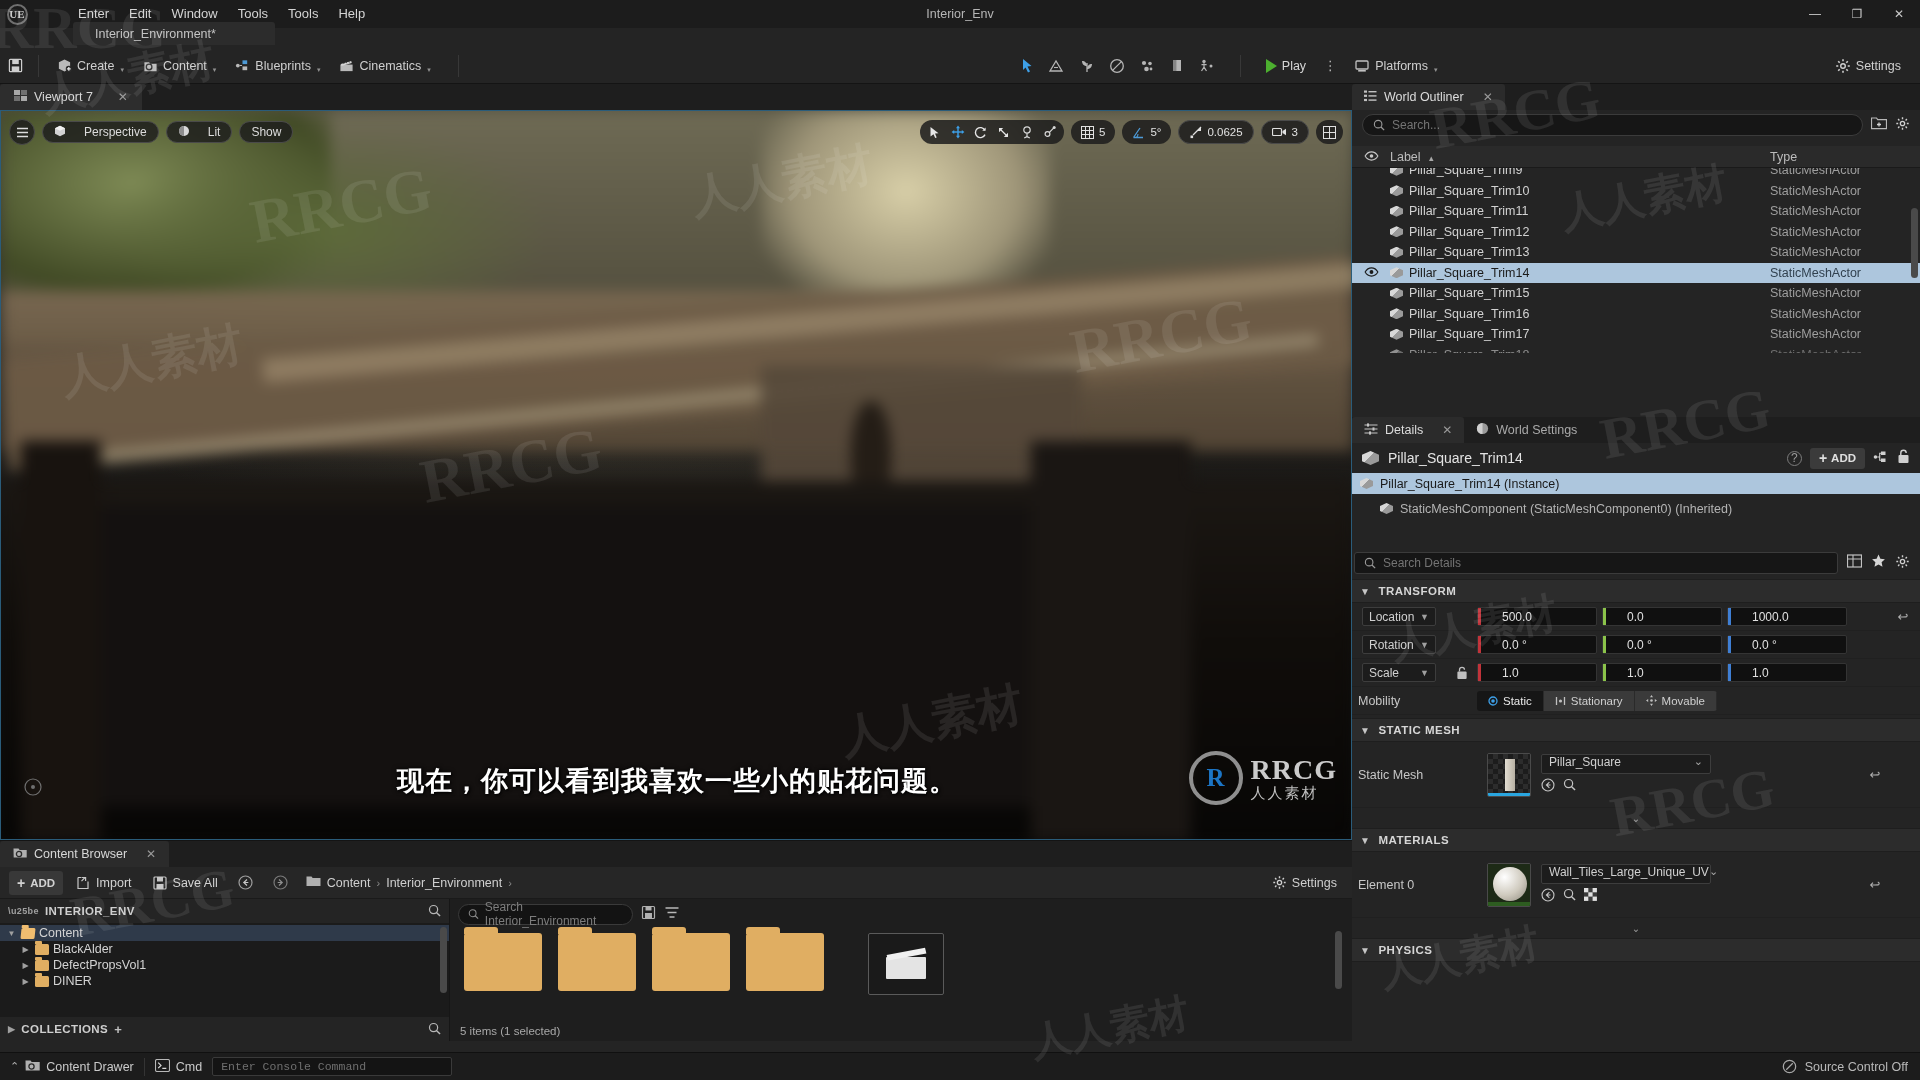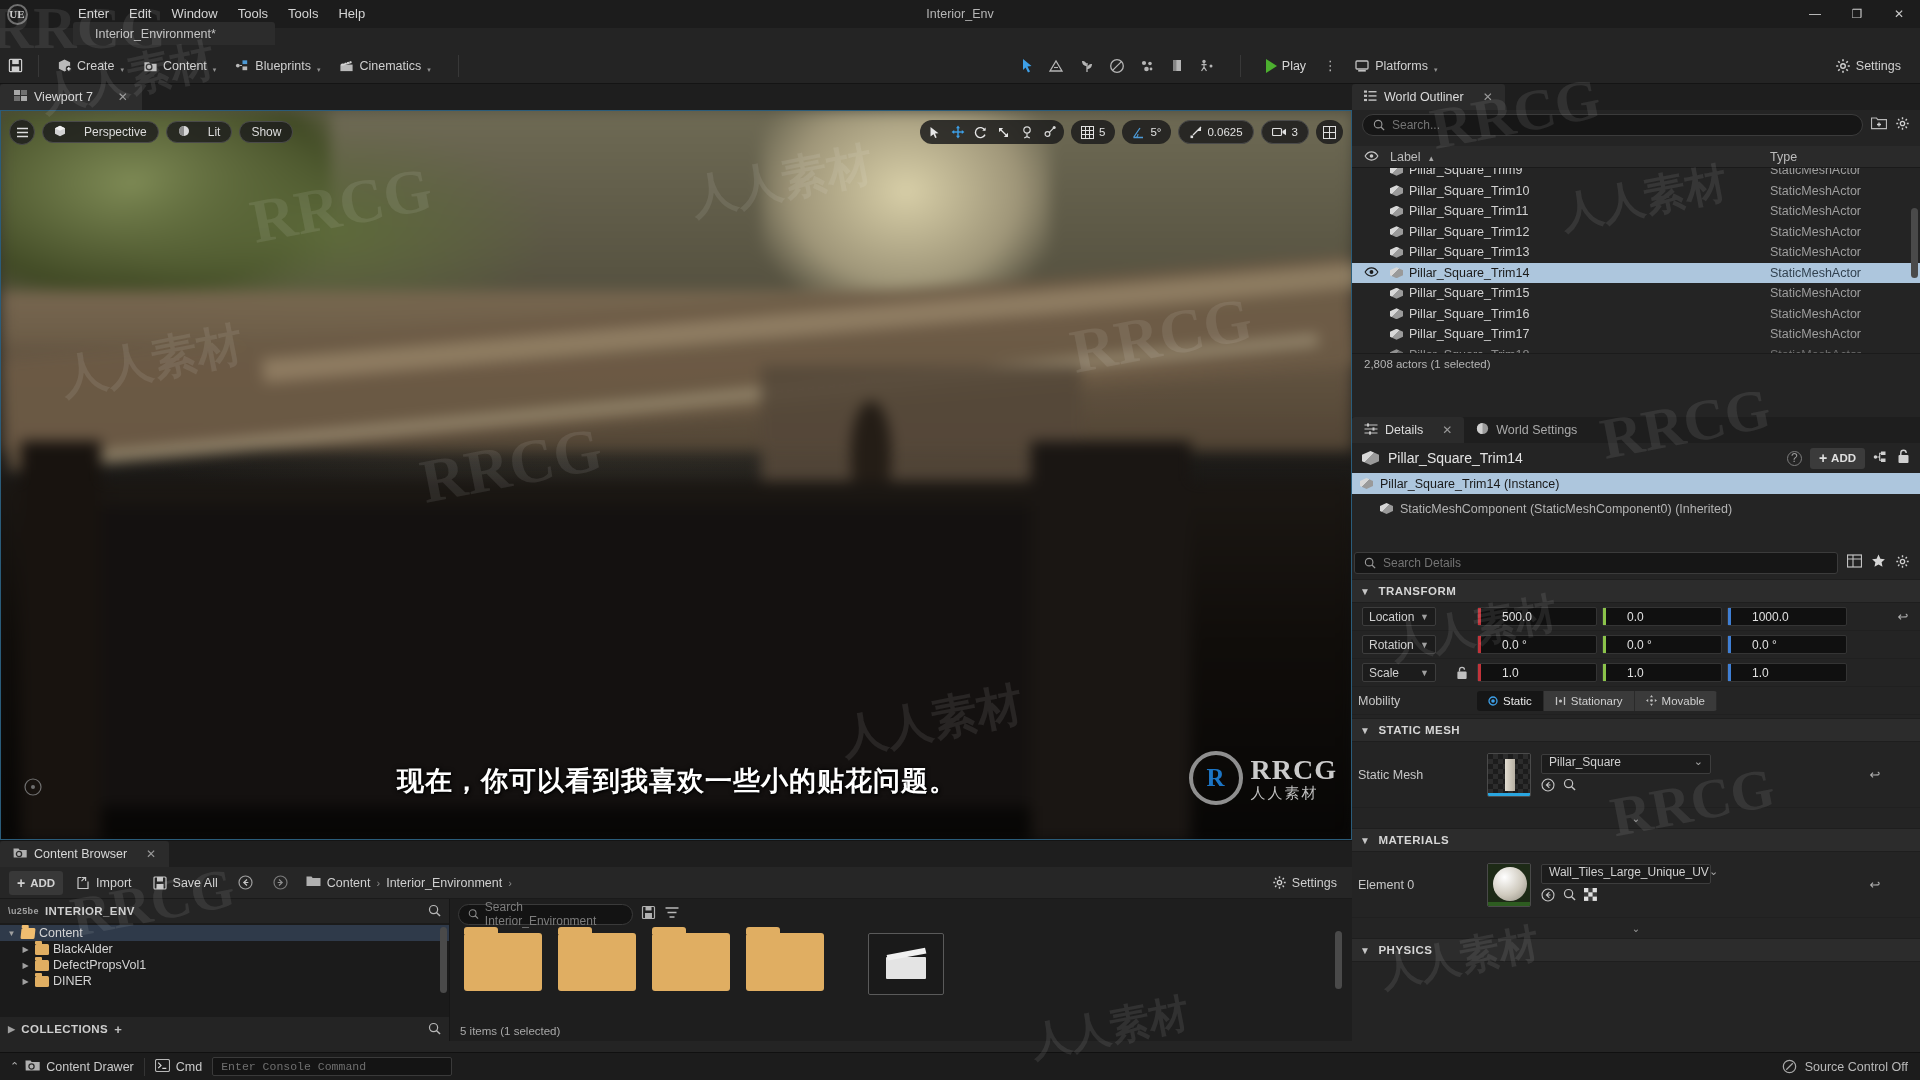--- a/index.html
+++ b/index.html
@@ -991,21 +991,20 @@
         <div class="wo-row" style="opacity:.6">
           <span class="eye"></span>
           <span class="lbl">
               <span class="mesh-ico"></span>
               <span>Pillar_Square_Trim18</span>
             </span>
           <span class="typ">StaticMeshActor</span>
         </div>
         <div class="scrollbar" style="top:40px;height:70px"></div>
       </div>
-      <div class="wo-foot">2,808 actors (1 selected)</div>
     </div>
 
     <div class="panel-tabbar">
       <div class="panel-tab active">
         <span>
           <svg width="14" height="12" viewBox="0 0 14 12">
               <g stroke="#c6c6c6" stroke-width="1.2">
                 <path d="M0.5 2h13M0.5 6h13M0.5 10h13"></path>
               </g>
               <g fill="#c6c6c6">

